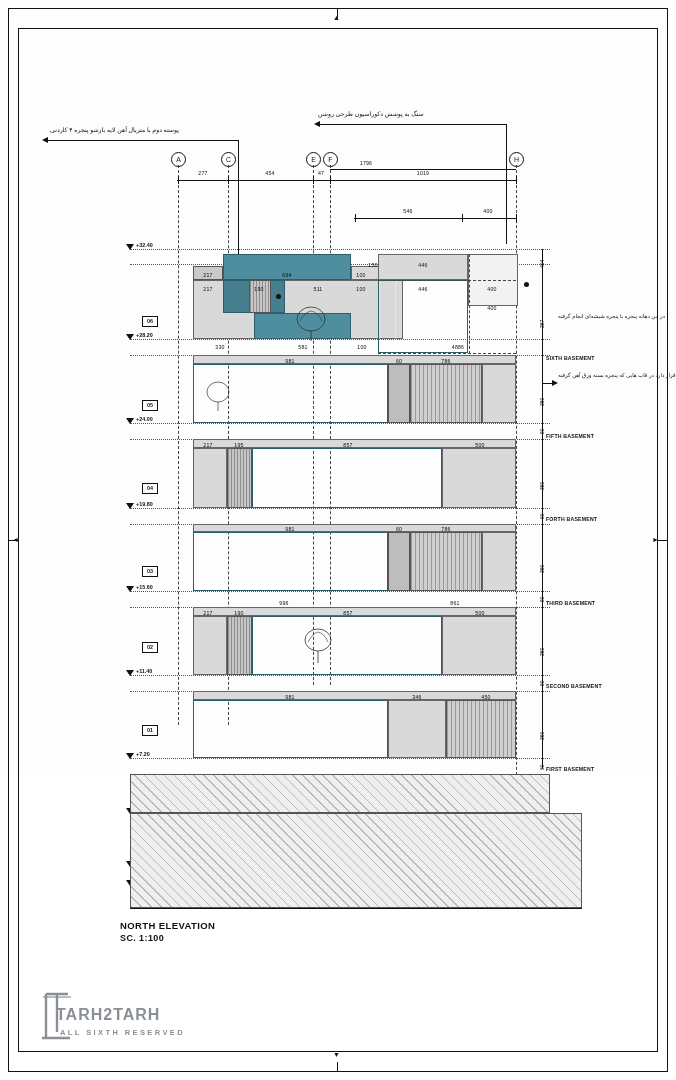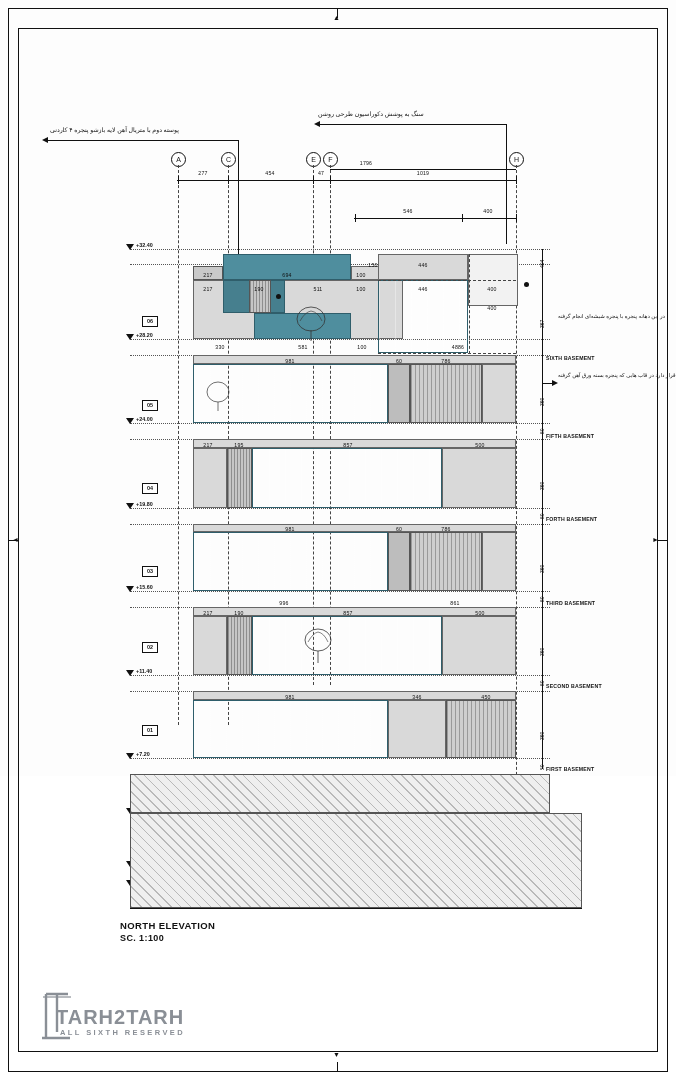--- a/index.html
+++ b/index.html
@@ -55,21 +55,21 @@
 
   .arrow-l{position:absolute;width:0;height:0;border-top:3px solid transparent;border-bottom:3px solid transparent;border-right:6px solid #111;}
   .arrow-r{position:absolute;width:0;height:0;border-top:3px solid transparent;border-bottom:3px solid transparent;border-left:6px solid #111;}
 
   .dotmark{position:absolute;width:5px;height:5px;border-radius:50%;background:#111;}
 
   .title-main{position:absolute;font-size:9.5px;font-weight:bold;color:#111;letter-spacing:.4px;}
   .title-sub{position:absolute;font-size:9px;font-weight:bold;color:#111;letter-spacing:.4px;}
 
   .logo{position:absolute;left:40px;top:988px;width:190px;height:58px;color:#8a8f96;}
-  .logo-name{position:absolute;left:56px;top:1006px;font-size:20px;font-weight:bold;color:#8a8f96;letter-spacing:1px;}
+  .logo-name{position:absolute;left:56px;top:1006px;font-size:16px;font-weight:bold;color:#8a8f96;letter-spacing:1px;}
   .logo-sub{position:absolute;left:60px;top:1028px;font-size:7.5px;font-weight:bold;color:#8a8f96;letter-spacing:2.4px;}
 
   .tree{position:absolute;}
 </style>
 </head>
 <body>
 
 <div id="sheet">
 
   <div class="frame-outer"></div>

